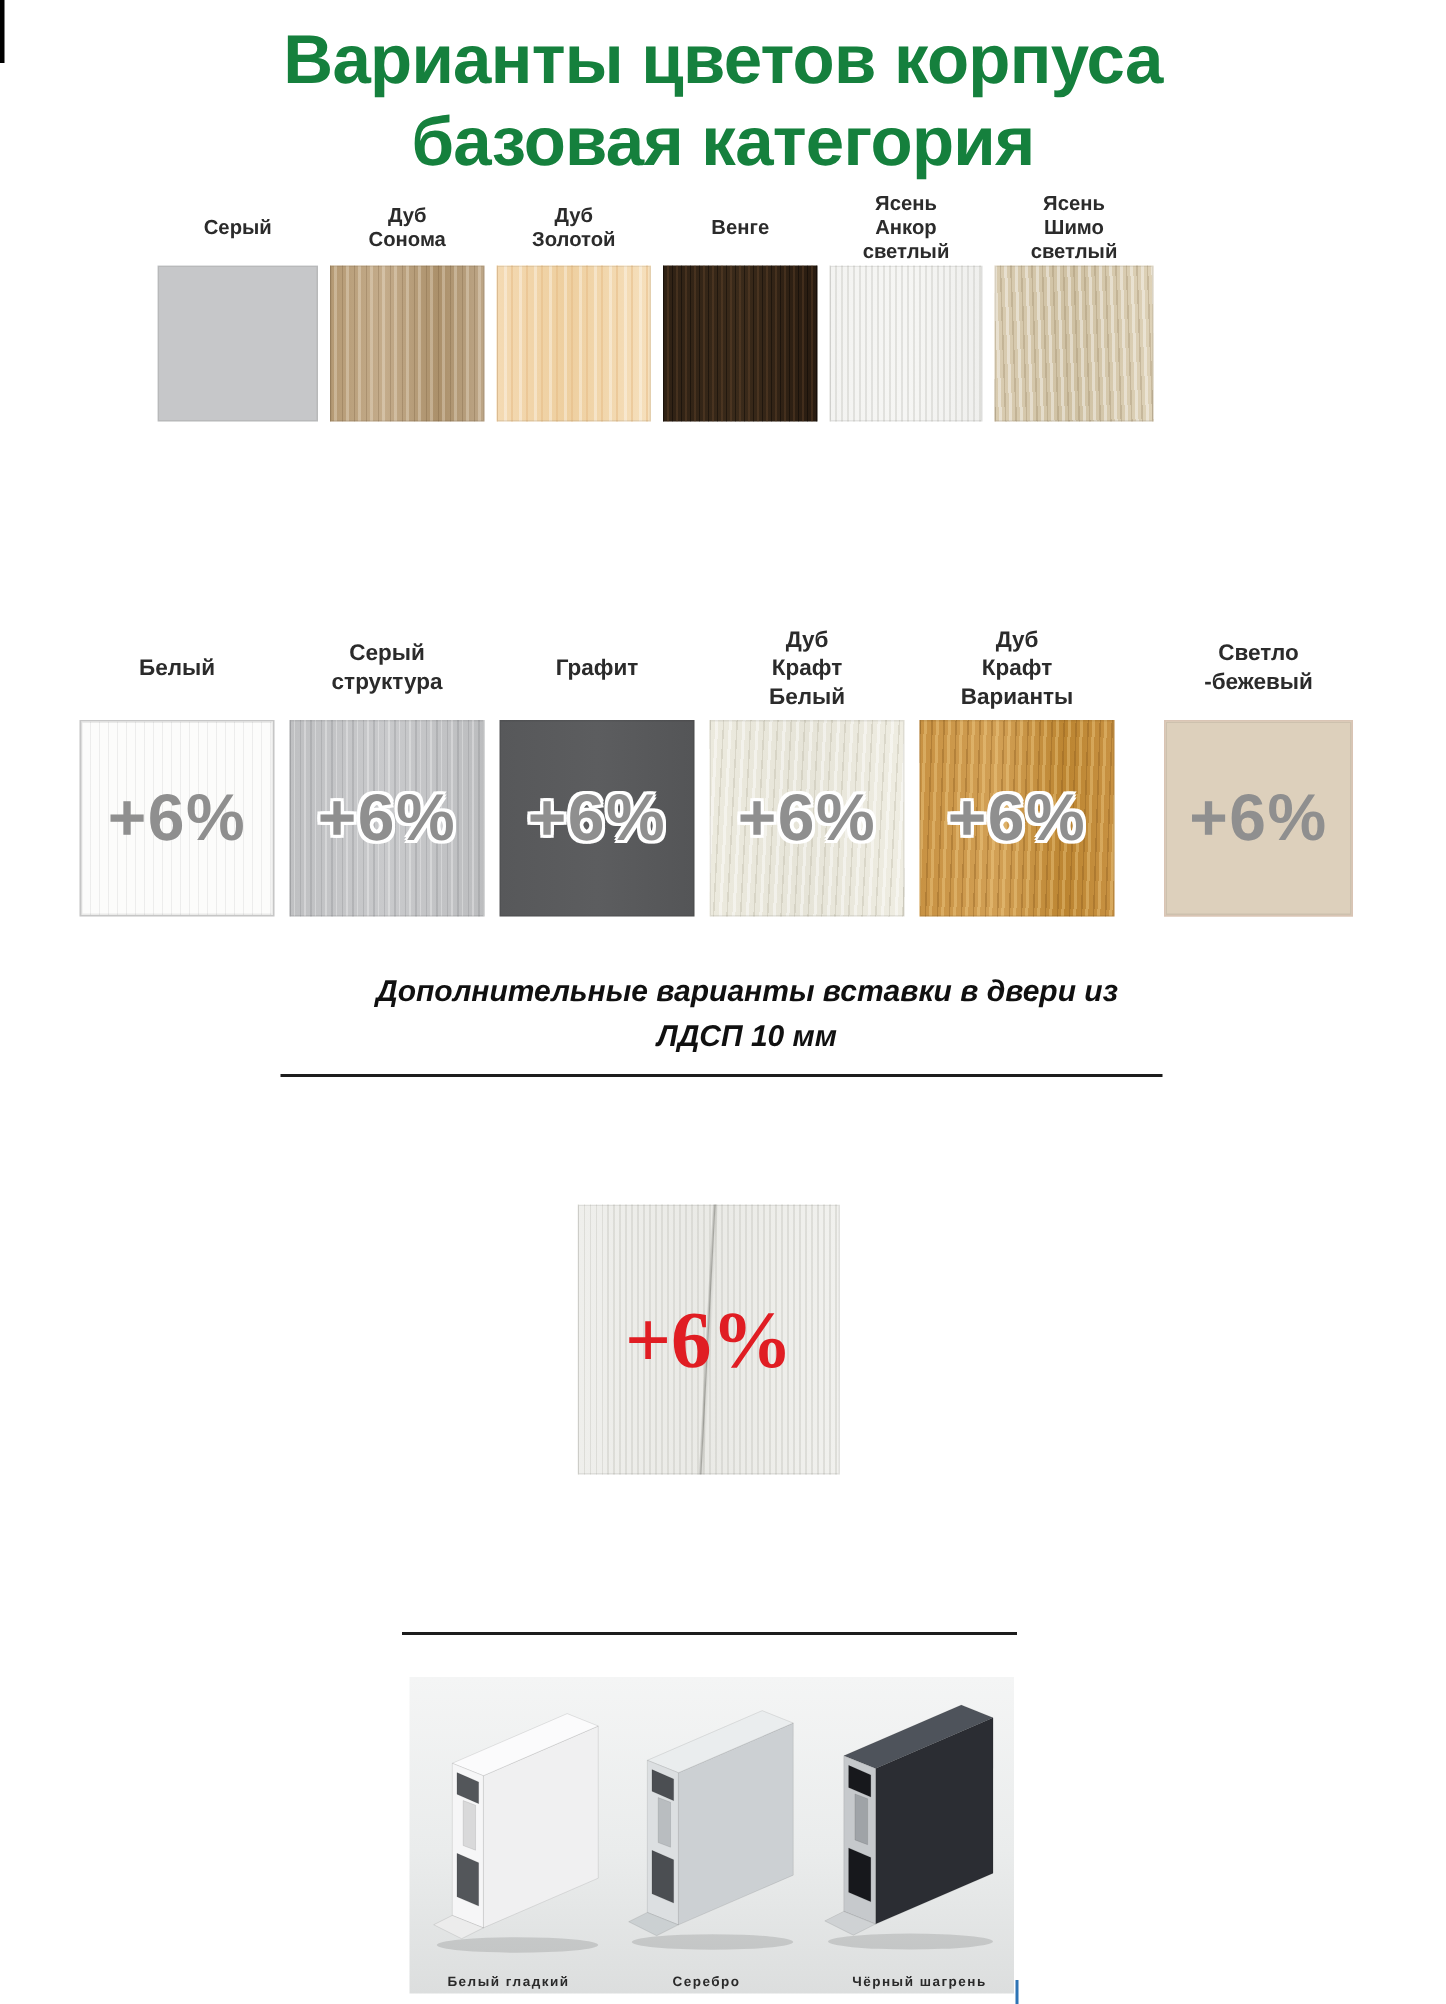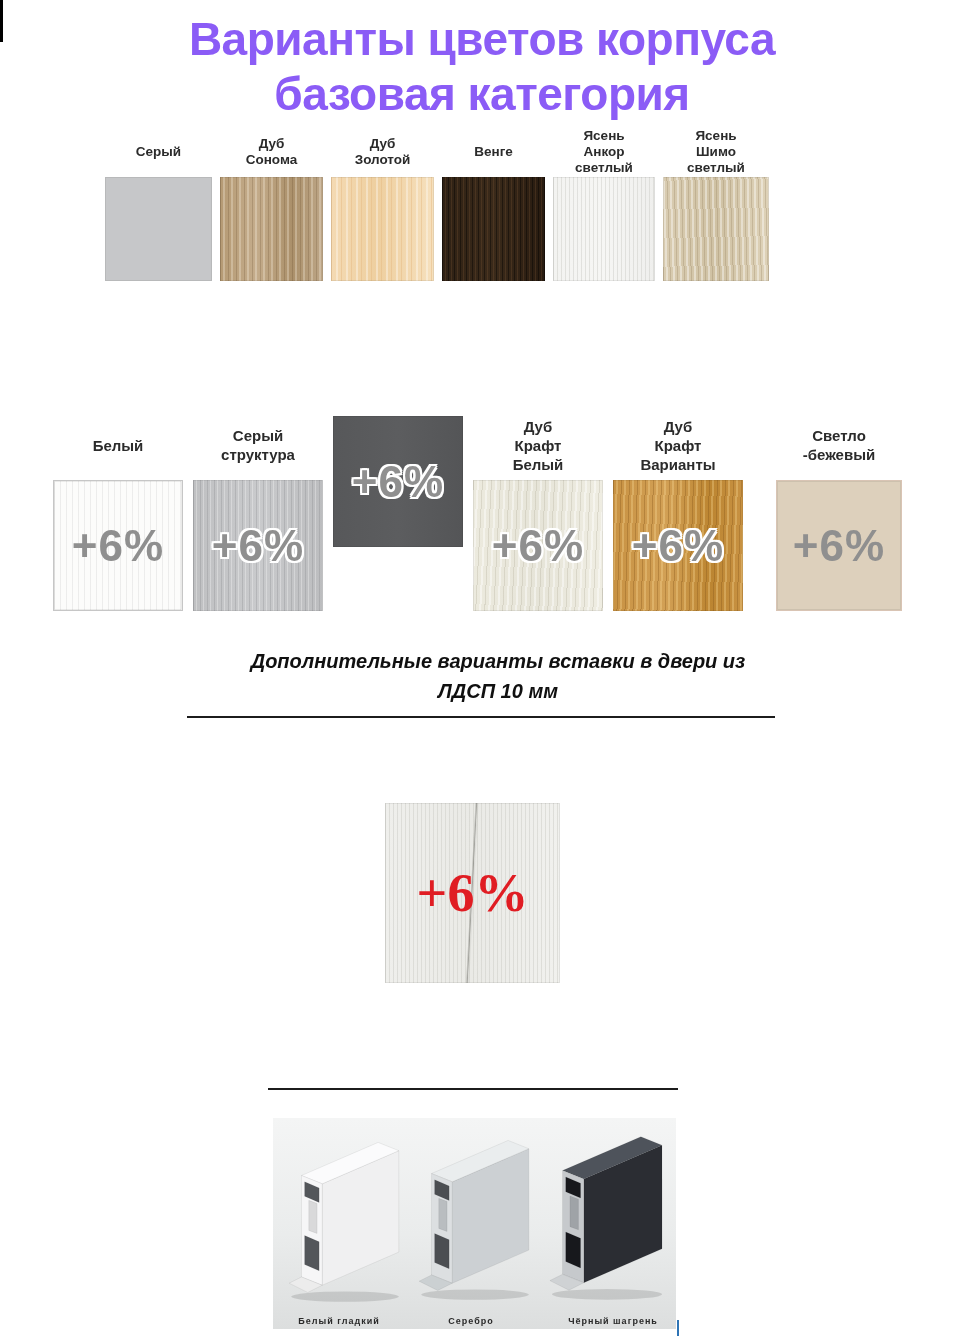--- a/index.html
+++ b/index.html
@@ -7,21 +7,21 @@
     position:relative; width:964px; height:1336px; margin:0 auto;
     background:#ffffff; overflow:hidden;
     font-family:"Liberation Sans", sans-serif;
   }
   
   .corner-mark{position:absolute;left:0;top:0;width:3px;height:42px;background:#000;}
   .blue-mark{position:absolute;left:677px;top:1320px;width:2px;height:16px;background:#2e74b5;}
   
   .title{
     position:absolute; left:0; width:100%; text-align:center;
-    color:#8b5cf6; font-weight:700; font-size:46px; line-height:55px;
+    color:#15803d; font-weight:700; font-size:46px; line-height:55px;
     letter-spacing:-0.5px;
   }
   .title-base{top:12px;}
   .title-lux{top:308px; line-height:50px; font-size:45px;}
   .lux-underlined{border-bottom:3px solid #d4415e; padding-bottom:1px;}
   
   .swatch-row{position:absolute; left:0; top:0; width:100%;}
   .row-base{top:126px;}
   .row-lux{top:413px;}
   .swcol{position:absolute; top:0;}
@@ -166,20 +166,25 @@
       <div class="swlbl">
         <div>Серый</div>
         <div>структура</div>
         <div></div>
       </div>
       <div class="sw" style="background:repeating-linear-gradient(90deg, rgba(110,112,116,0.22) 0 1px, rgba(0,0,0,0) 1px 3px, rgba(255,255,255,0.3) 3px 4px, rgba(0,0,0,0) 4px 7px), linear-gradient(90deg,#bfc0c2,#c9cacc 50%,#bcbdbf)">
         <span class="badge outl">+6%</span>
       </div>
     </div>
     <div class="swcol" style="left:333px;width:130px">
+      <div class="swlbl">
+        <div>Графит</div>
+        <div></div>
+        <div></div>
+      </div>
       <div class="sw" style="background:linear-gradient(90deg,#57585a,#5c5d5f 50%,#545557)">
         <span class="badge outl">+6%</span>
       </div>
     </div>
     <div class="swcol" style="left:473px;width:130px">
       <div class="swlbl">
         <div>Дуб</div>
         <div>Крафт</div>
         <div>Белый</div>
       </div>

